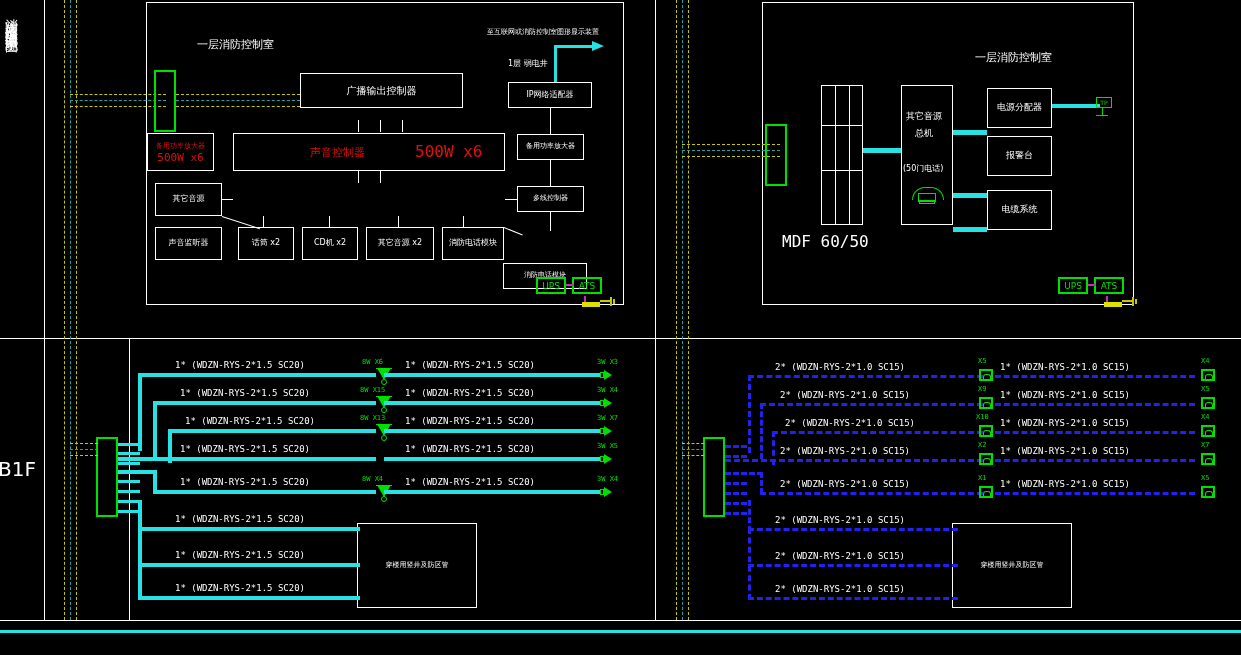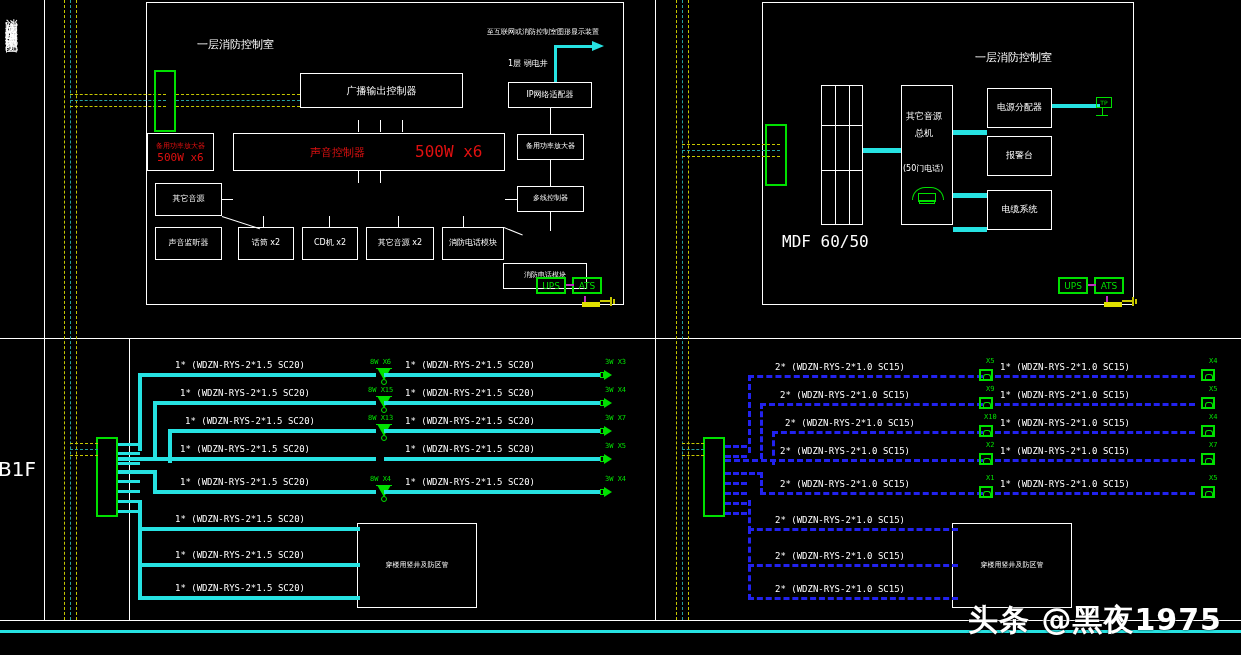--- a/index.html
+++ b/index.html
@@ -13,21 +13,21 @@
   
   .box{position:absolute;border:1px solid #ffffff;box-sizing:border-box;
        display:flex;align-items:center;justify-content:center;
        color:#ffffff;text-align:center;line-height:1.1;}
   .gbox{position:absolute;border:2px solid #00e000;box-sizing:border-box;
         display:flex;align-items:center;justify-content:center;color:#00e000;}
   .redbox{position:absolute;border:1px solid #ffffff;box-sizing:border-box;
           display:flex;flex-direction:column;align-items:center;justify-content:center;}
   .lbl{position:absolute;color:#ffffff;white-space:nowrap;}
   .lblred{position:absolute;color:#e01010;white-space:nowrap;}
-  .lblgrn{position:absolute;color:#00e000;white-space:nowrap;margin-left:8px;}
+  .lblgrn{position:absolute;color:#00e000;white-space:nowrap;}
   .f7{font-size:7px;}
   .f8{font-size:8px;}
   .f9{font-size:9px;}
   .f10{font-size:10px;}
   .f11{font-size:11px;}
   .f16{font-size:16px;}
   .f20{font-size:20px;}
   .mono{font-family:"DejaVu Sans Mono","Liberation Mono",monospace;}
   .dashV{position:absolute;width:0;border-left:1px dashed #c8c800;}
   .dashH{position:absolute;height:0;border-top:1px dashed #c8c800;}
@@ -439,15 +439,14 @@
   <div class="bdash" style="left:725px;top:455px;width:22px;"></div>
   <div class="bdash" style="left:725px;top:482px;width:22px;"></div>
   <div class="bdash" style="left:725px;top:492px;width:22px;"></div>
   <div class="bdash" style="left:725px;top:502px;width:22px;"></div>
   <div class="bdash" style="left:725px;top:512px;width:22px;"></div>
 
   <div class="dashH" style="left:682px;top:443px;width:22px;"></div>
   <div class="dashH" style="left:682px;top:455px;width:22px;"></div>
   <div class="dashHc" style="left:682px;top:449px;width:22px;"></div>
 
-  <div class="wm" style="left:968px;top:600px;">头条 @黑夜1975</div>
 
 </div>
 
 </body></html>

